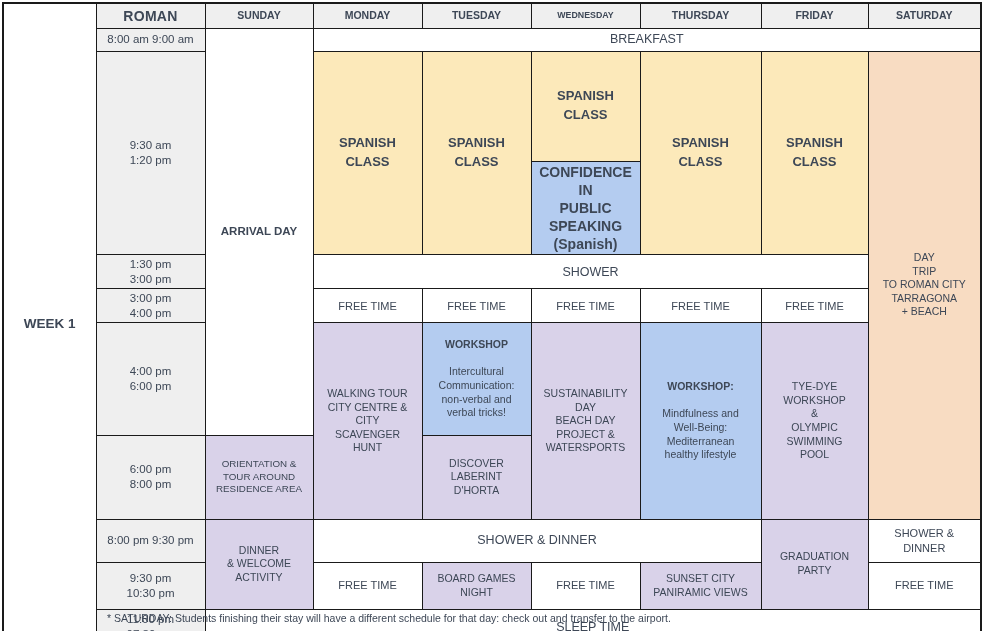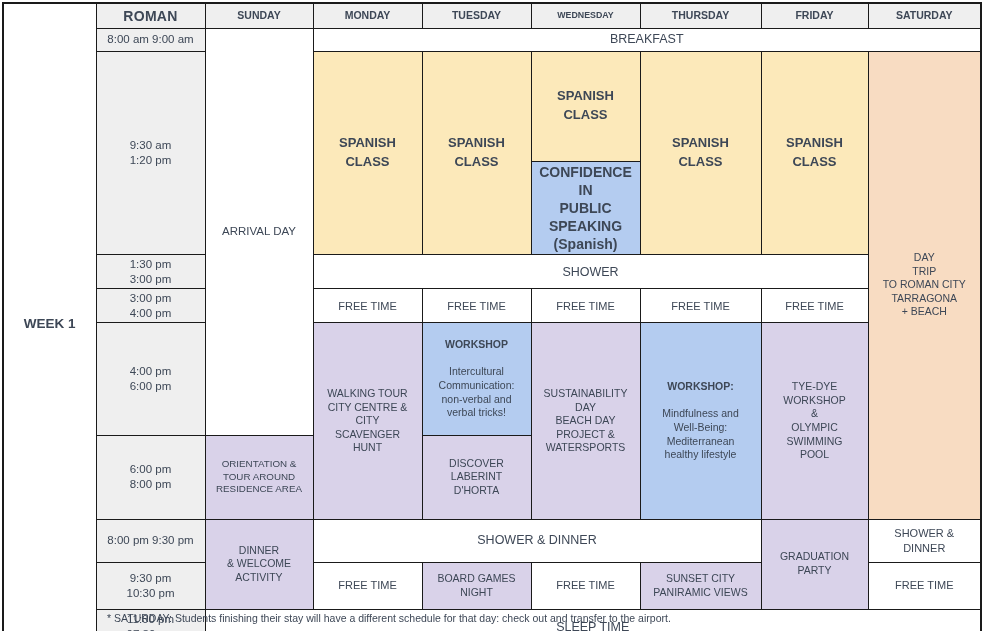--- a/index.html
+++ b/index.html
@@ -40,21 +40,21 @@
   .yellow{background:var(--yellow);}
   .peach{background:var(--peach);}
   .blue{background:var(--blue);}
   .purple{background:var(--purple);}
   
   td.meal{font-size:12.5px;border-radius:10px;}
   td.free{font-size:11px;}
   td.big{font-weight:700;font-size:13px;line-height:1.45;}
   td.conf{font-weight:700;font-size:14px;}
   td.orient{font-size:9.8px;}
-  td.arrival{font-weight:400;font-size:11.5px;}
+  td.arrival{font-weight:700;font-size:11.5px;}
   .ws-title{display:block;font-weight:700;}
   .ws-body{display:block;}
   
   #footnote{
     position:absolute;left:107px;top:612px;
     font-size:10.5px;color:var(--text);
   }
 </style>
 </head>
 <body>

